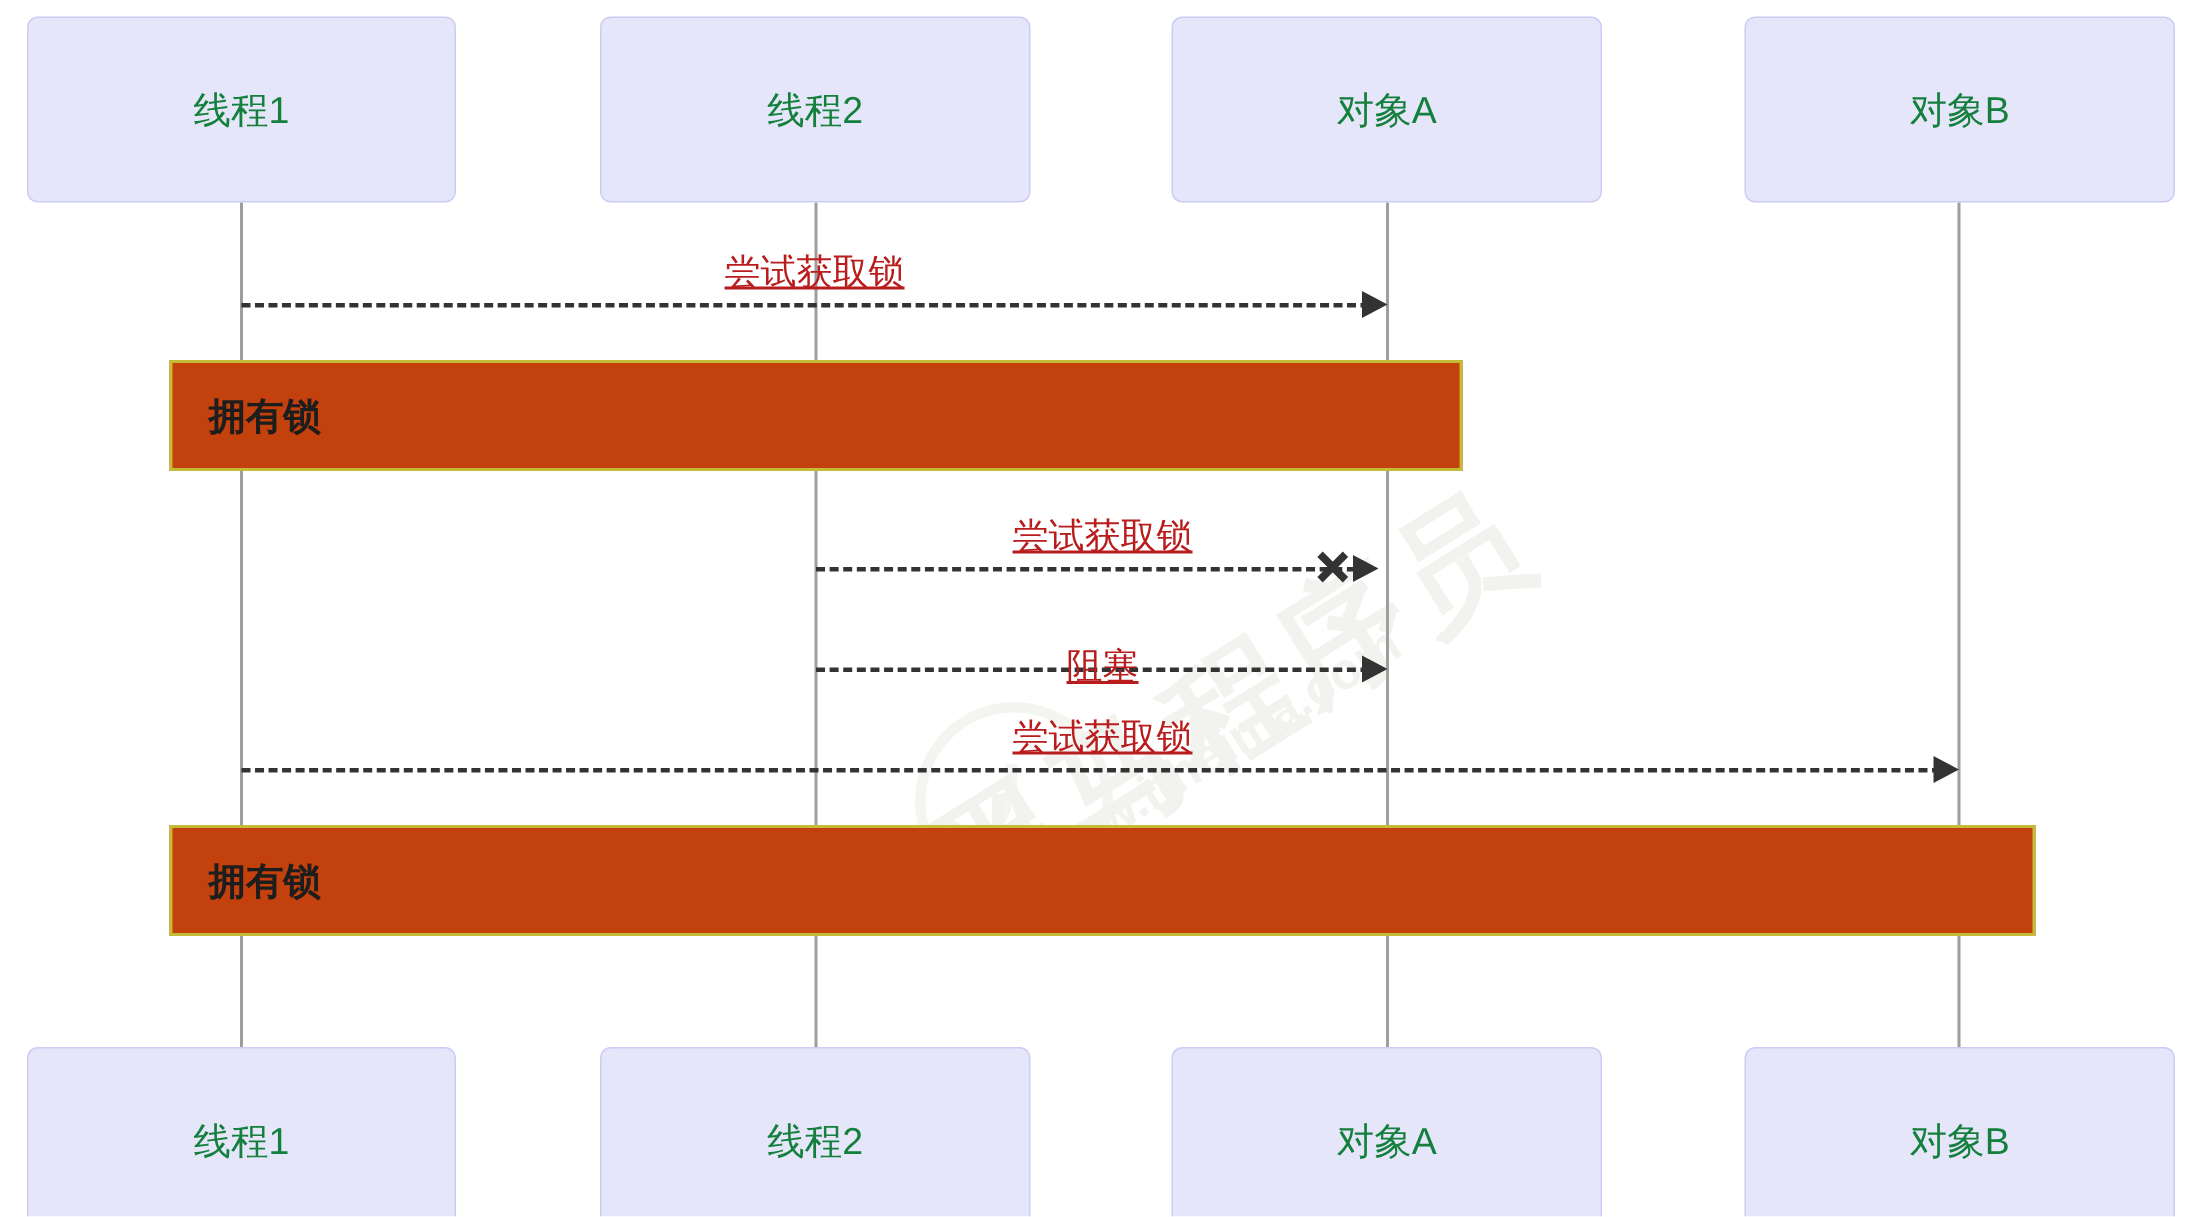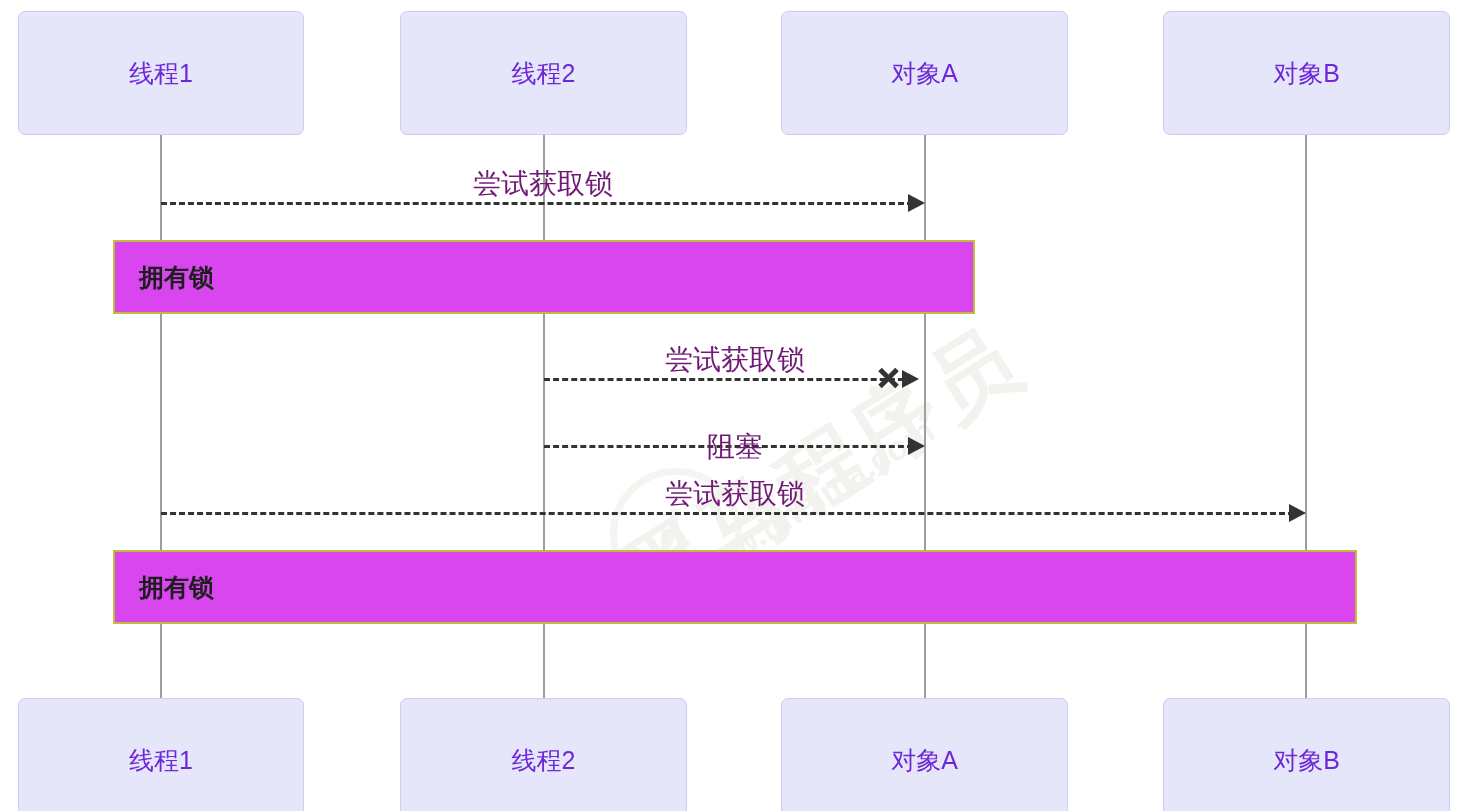--- a/index.html
+++ b/index.html
@@ -70,38 +70,38 @@
   
   .participant {
     position: absolute;
     box-sizing: border-box;
     background: #e6e6fa;
     border: 1.5px solid #ccccf5;
     border-radius: 7px;
     display: flex;
     align-items: center;
     justify-content: center;
-    color: #6d28d9;
+    color: #15803d;
     font-size: 25px;
     z-index: 3;
   }
 
   
   .lifeline {
     position: absolute;
     width: 1.6px;
     background: #9e9e9e;
     z-index: 1;
   }
 
   
   .note {
     position: absolute;
     box-sizing: border-box;
-    background: #d946ef;
+    background: #c2410c;
     border: 2.5px solid #c3bc36;
     display: flex;
     align-items: center;
     z-index: 4;
   }
   .note-label {
     padding-left: 24px;
     font-size: 25px;
     color: #1d1d1d;
     font-weight: bold;
@@ -118,25 +118,26 @@
     position: absolute;
     width: 0;
     height: 0;
     border-top: 9px solid transparent;
     border-bottom: 9px solid transparent;
     border-left: 17px solid #333333;
     z-index: 3;
   }
   .msg-label {
     position: absolute;
-    font-size: 28px;
-    color: #701a75;
+    font-size: 24px;
+    color: #b91c1c;
     white-space: nowrap;
     transform: translateX(-50%);
     z-index: 3;
+    text-decoration: underline;
   }
   .x-marker {
     position: absolute;
     width: 24px;
     height: 24px;
     z-index: 4;
   }
   .x-marker::before,
   .x-marker::after {
     content: "";

